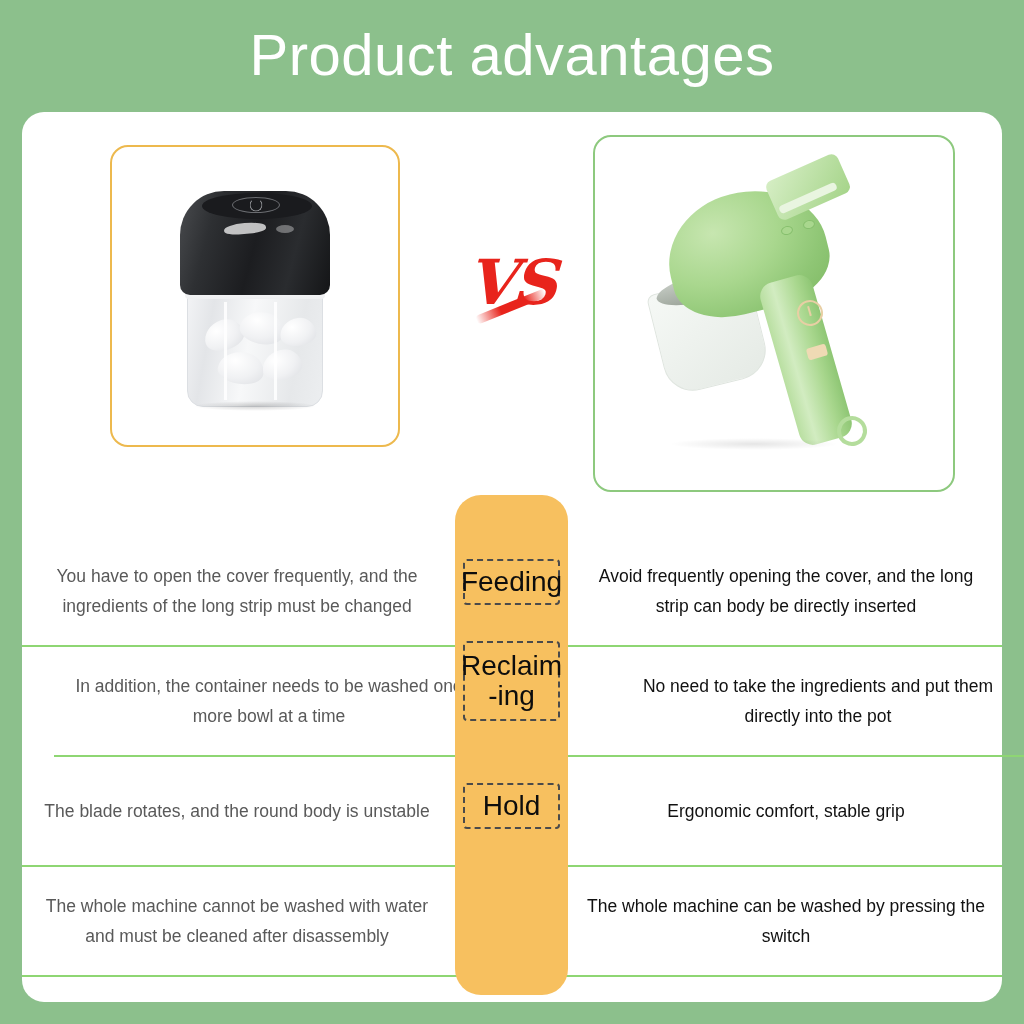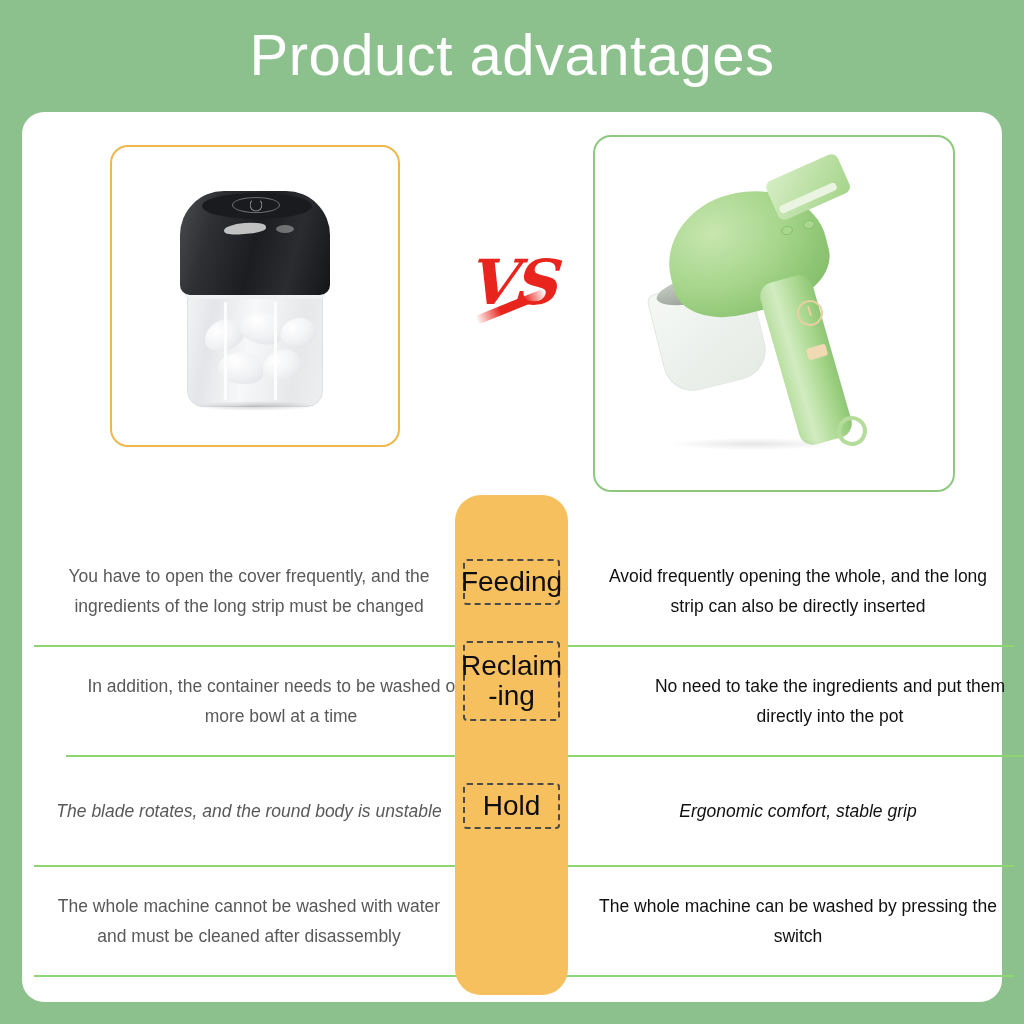--- a/index.html
+++ b/index.html
@@ -375,27 +375,27 @@
     top: 0;
     width: 113px;
     height: 500px;
     background: #f7c05f;
     border-radius: 26px;
     z-index: 3;
   }
 
   .compare-row {
     position: absolute;
-    left: 12px;
+    left: 0;
     width: 980px;
     height: 110px;
   }
   #row-0 { top: 42px; }
   #row-1 { top: 152px; margin-left: 32px; }
-  #row-2 { top: 262px; font-style: italic; }
+  #row-2 { top: 262px; }
   #row-3 { top: 372px; }
 
   .row-divider {
     position: absolute;
     left: 0;
     bottom: 0;
     width: 980px;
     height: 2px;
     background: #8ed673;
     z-index: 1;
@@ -504,21 +504,21 @@
       <div id="cutter-shadow"></div>
     </div>
   </div>
 
   <div id="comparison">
 
     <div id="center-column"></div>
 
     <div class="compare-row" id="row-0">
       <div class="cell cell-left">You have to open the cover frequently, and the ingredients of the long strip must be changed</div>
-      <div class="cell cell-right">Avoid frequently opening the whole, and the long strip can also be directly inserted</div>
+      <div class="cell cell-right">Avoid frequently opening the cover, and the long strip can body be directly inserted</div>
       <div class="row-divider"></div>
     </div>
 
     <div class="compare-row" id="row-1">
       <div class="cell cell-left">In addition, the container needs to be washed one more bowl at a time</div>
       <div class="cell cell-right">No need to take the ingredients and put them directly into the pot</div>
       <div class="row-divider"></div>
     </div>
 
     <div class="compare-row" id="row-2">

